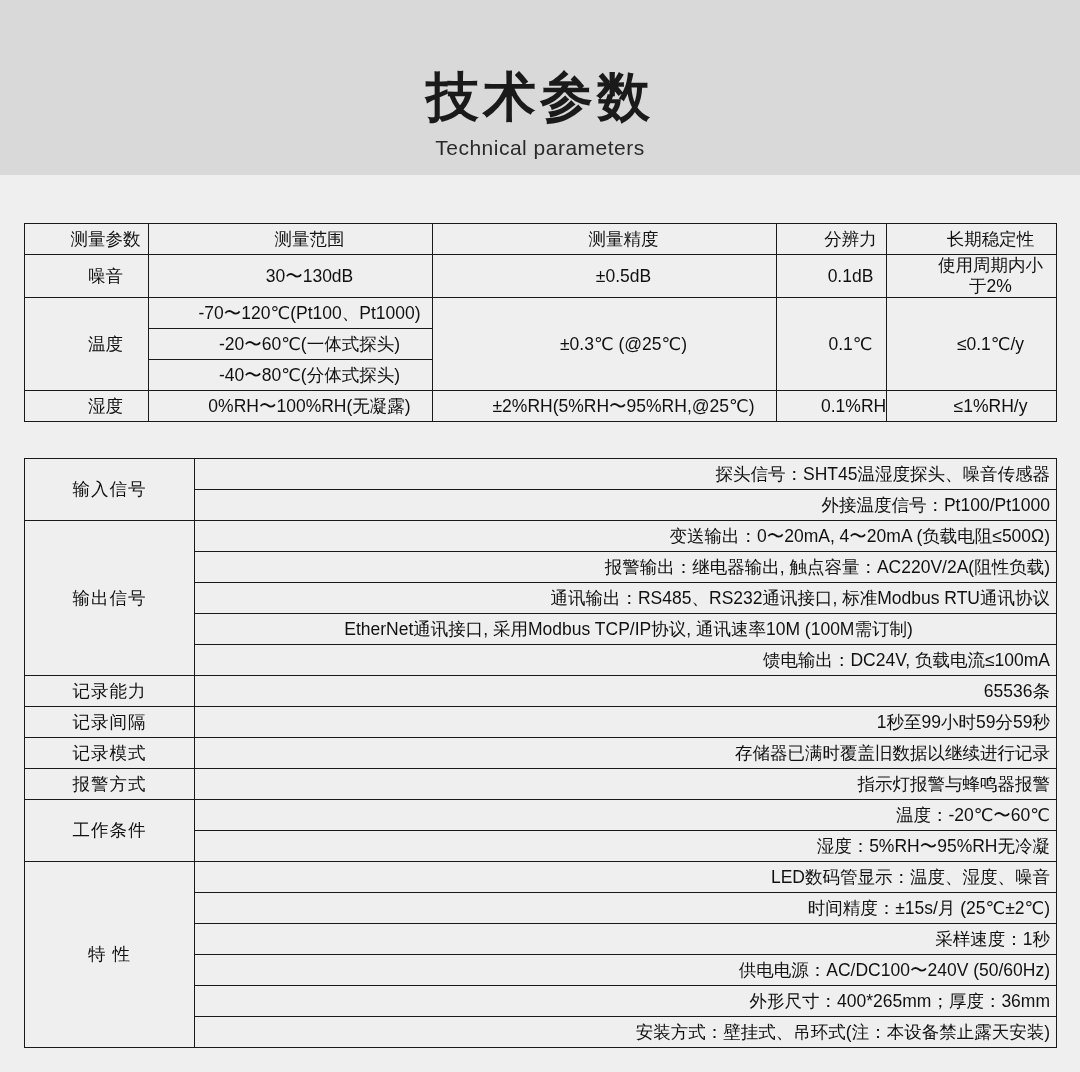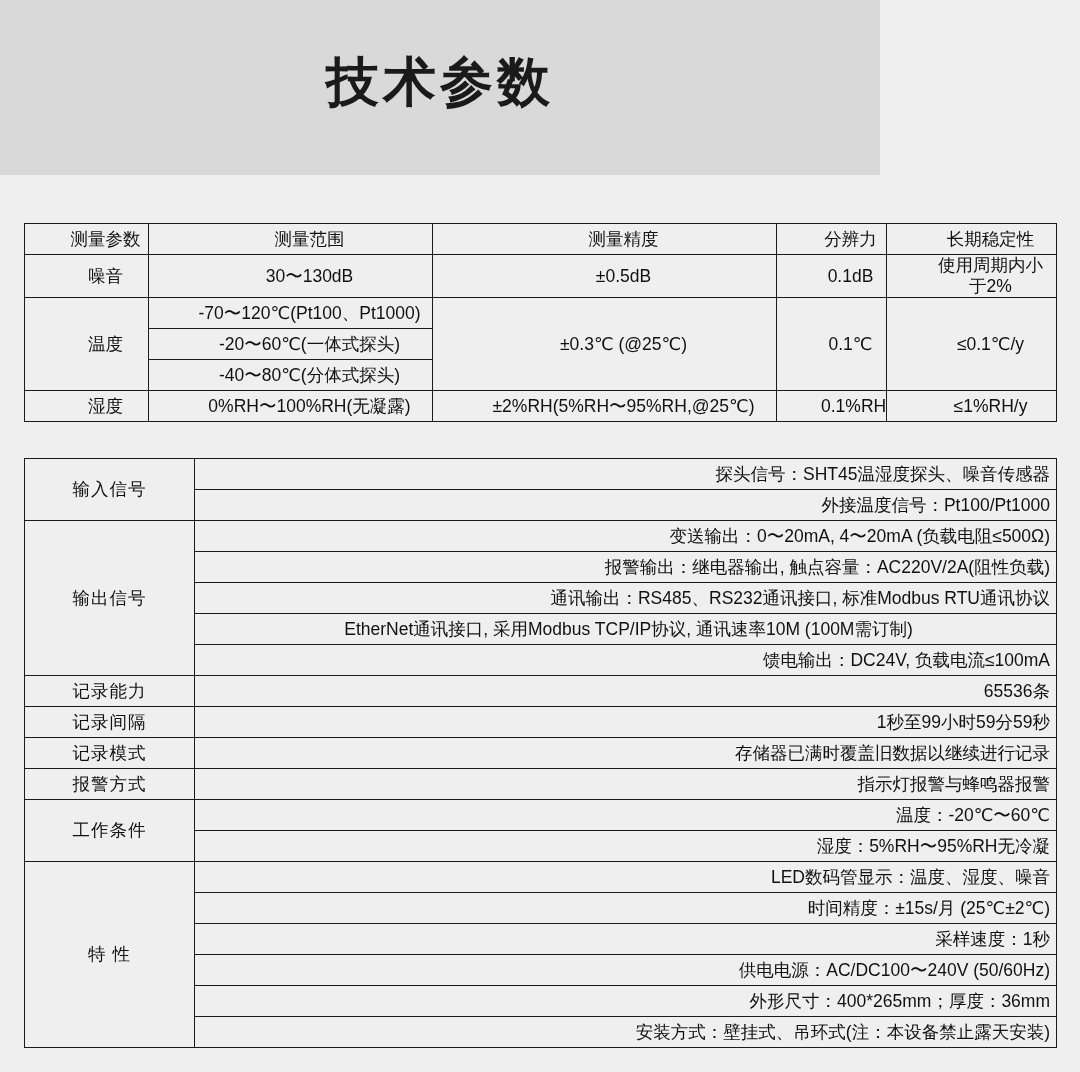--- a/index.html
+++ b/index.html
@@ -8,27 +8,27 @@
   }
   body {
     width: 1080px;
     height: 1072px;
     background: #efefef;
     font-family: "Liberation Sans", "DejaVu Sans", sans-serif;
     color: #1a1a1a;
     overflow: hidden;
   }
   .header {
-    width: 880px;
+    width: 1080px;
     height: 175px;
     background: #d9d9d9;
     display: flex;
     flex-direction: column;
     align-items: center;
-    justify-content: flex-start;
+    justify-content: center;
     box-sizing: border-box;
     padding-top: 52px;
   }
   .header-title {
     font-size: 53px;
     font-weight: bold;
     letter-spacing: 4px;
     color: #1a1a1a;
     line-height: 1.15;
   }
@@ -94,20 +94,21 @@
   #features-table td.value.center {
     text-align: center;
     padding-left: 12px;
   }
 </style>
 </head>
 <body>
 
 <div class="header">
   <div class="header-title">技术参数</div>
+  <div class="header-sub">Technical parameters</div>
 </div>
 
 <div class="content">
 
   <table id="spec-table">
     <colgroup>
       <col style="width:124px">
       <col style="width:284px">
       <col style="width:344px">
       <col style="width:110px">

